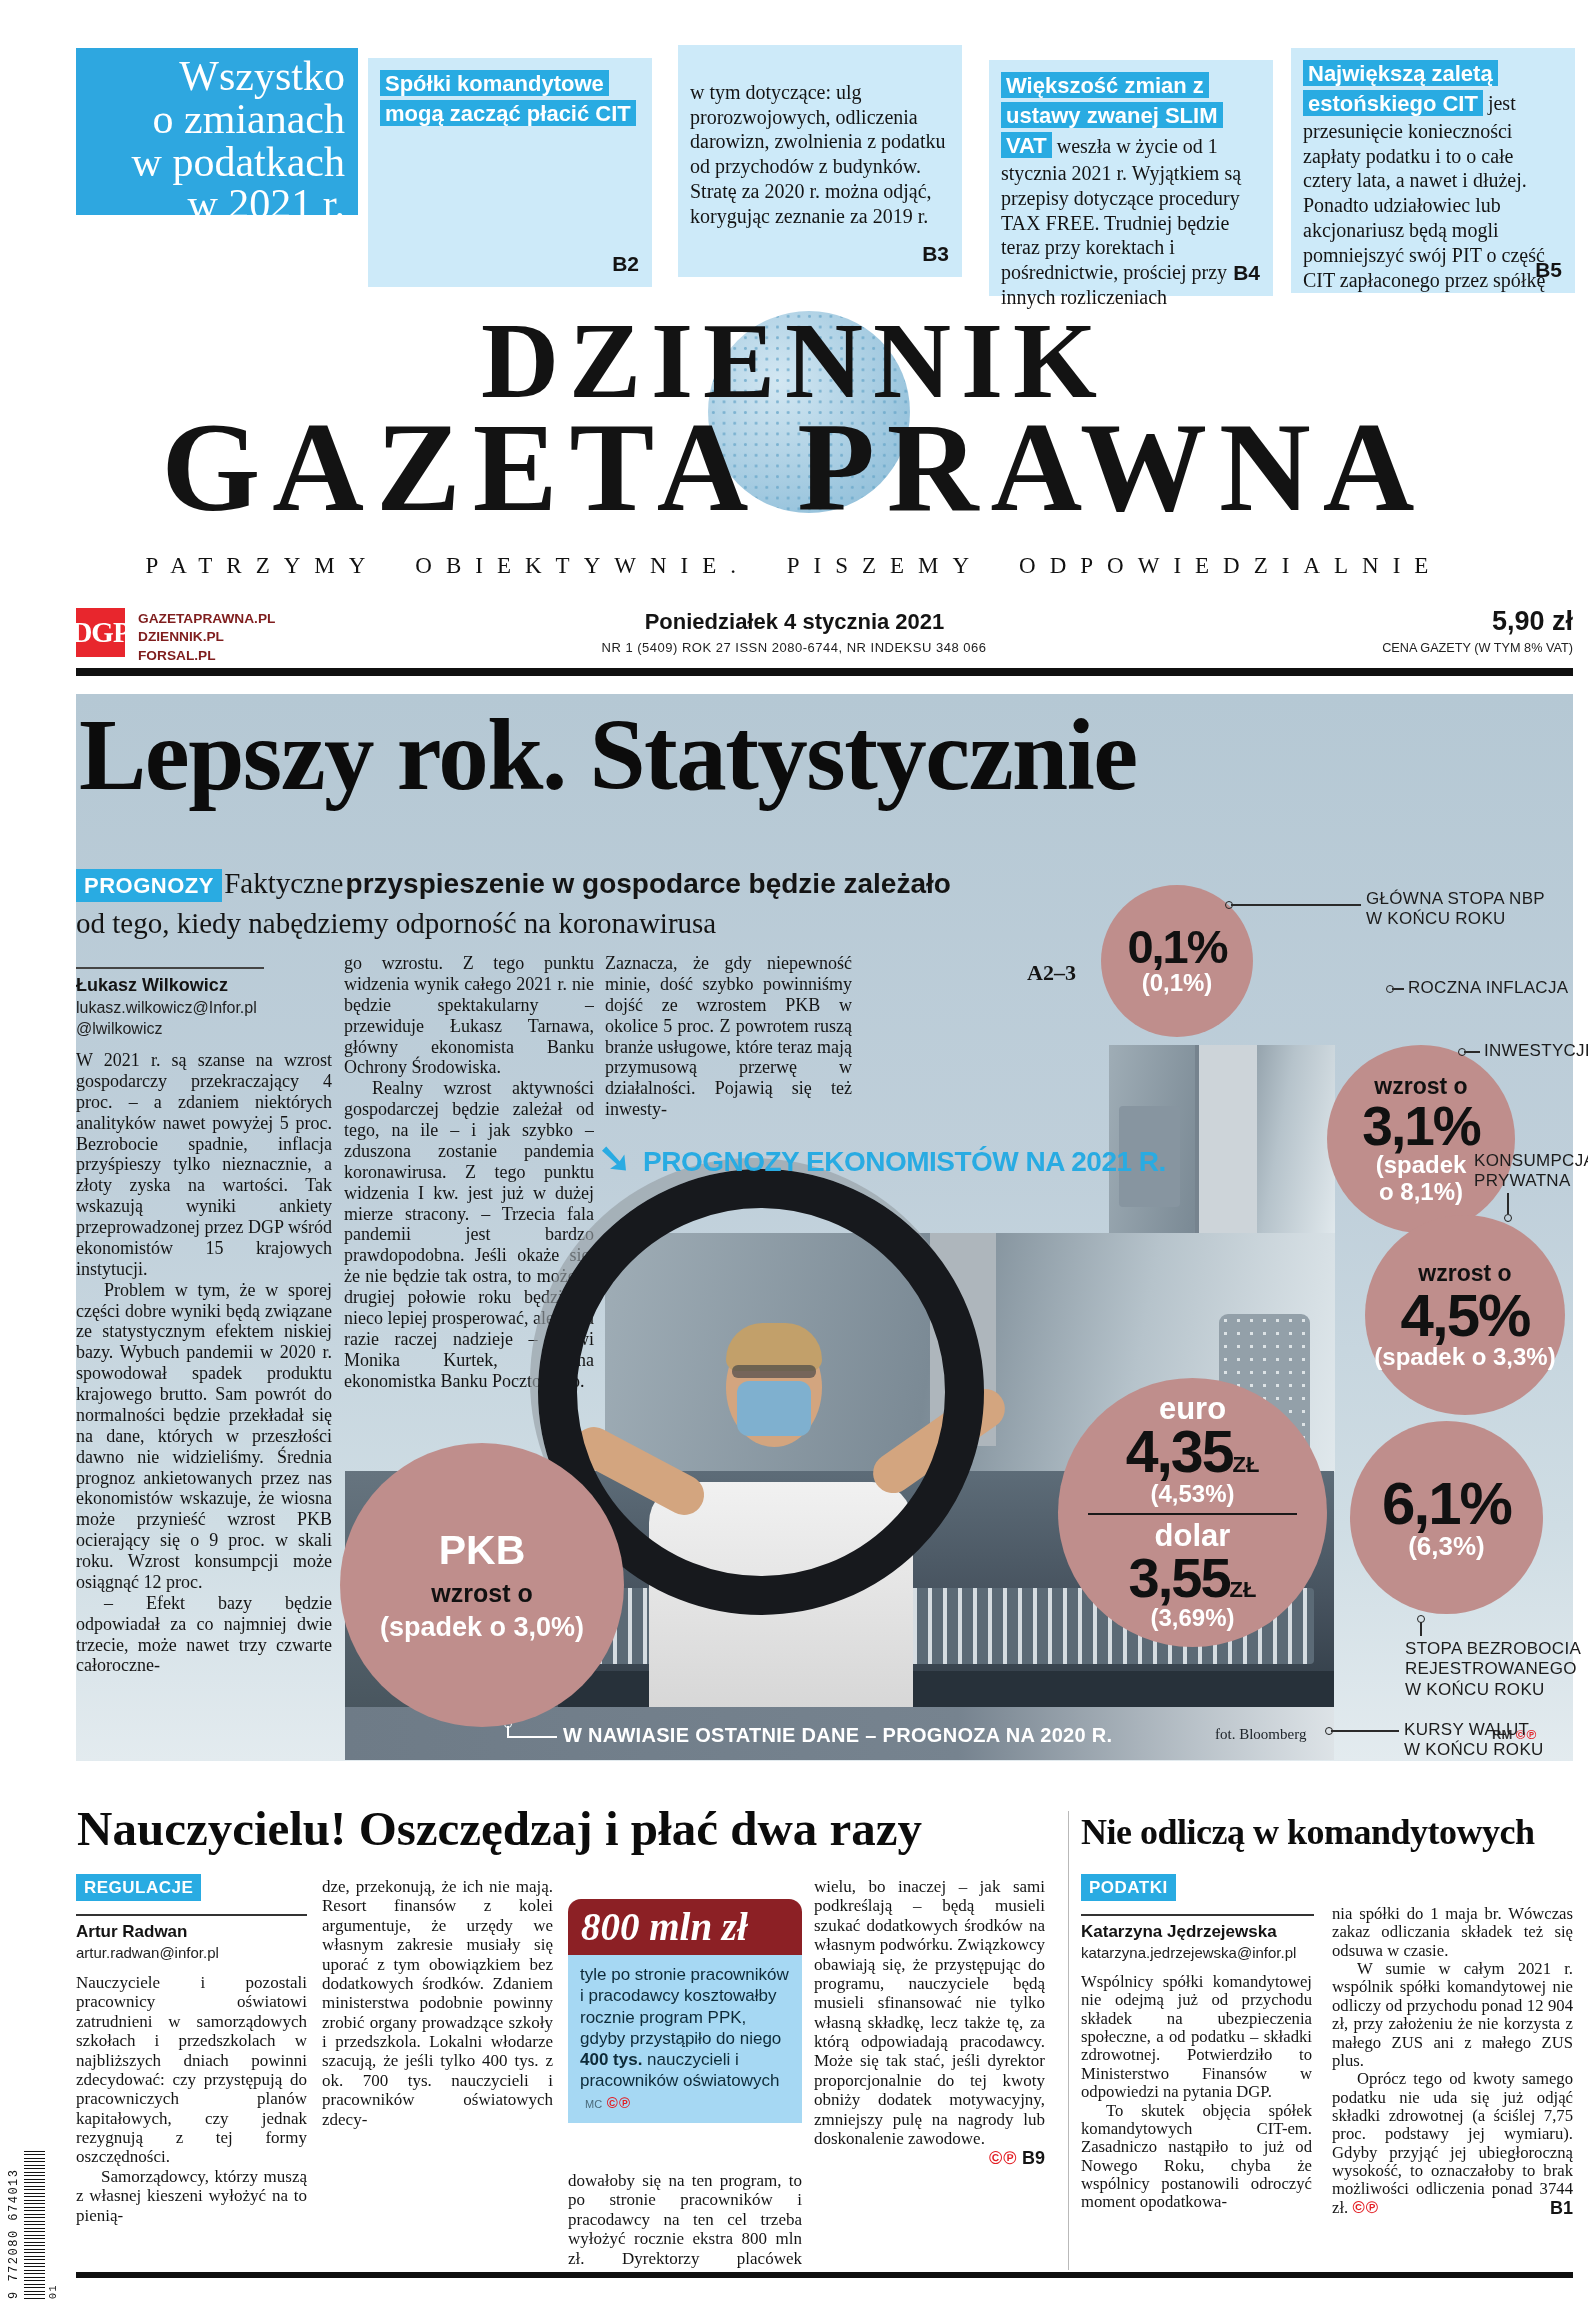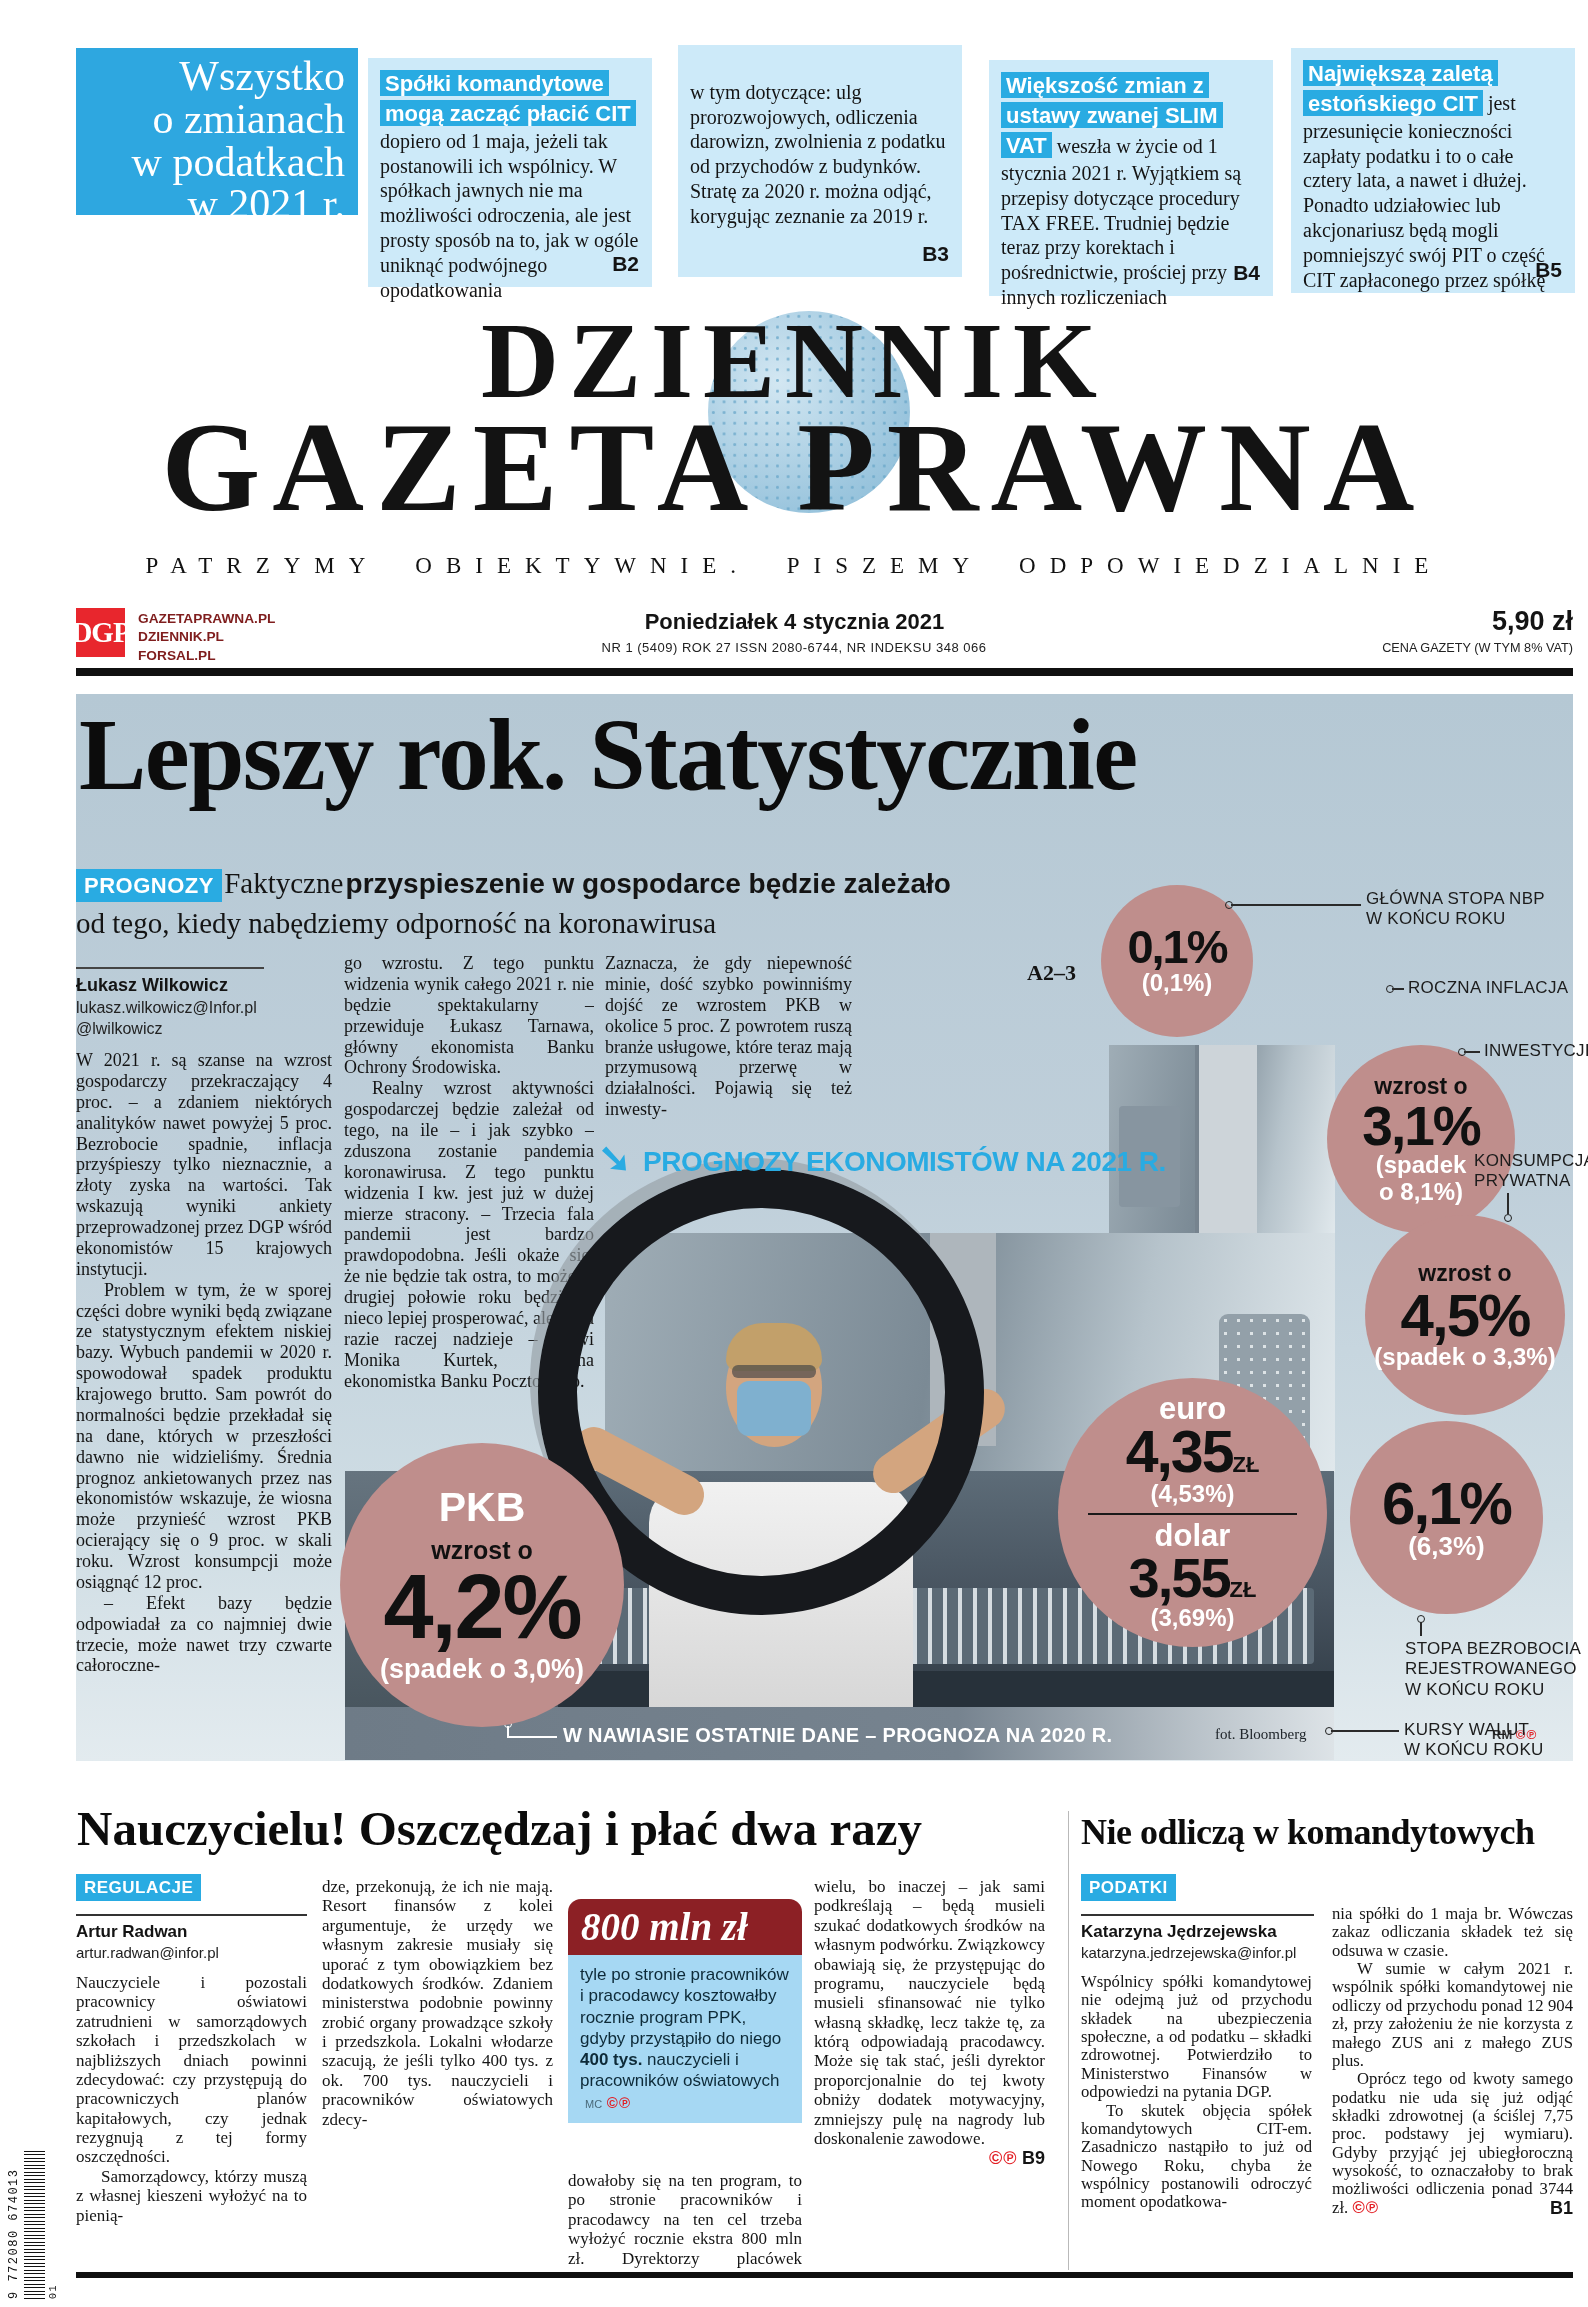--- a/index.html
+++ b/index.html
@@ -101,21 +101,20 @@
 
   <div class="abs promo" style="left:76px;top:48px;width:282px;height:167px;">
     <div>Wszystko</div>
     <div>o zmianach</div>
     <div>w podatkach</div>
     <div>w 2021 r.</div>
   </div>
 
   <div class="abs brief" style="left:368px;top:58px;height:229px;">
     <span class="chip">Spółki komandytowe mogą zacząć płacić CIT</span><br>
-    <span>dopiero od 1 maja, jeżeli tak postanowili ich wspólnicy. W spółkach jawnych nie ma możliwości odroczenia, ale jest prosty sposób na to, jak w ogóle uniknąć podwójnego opodatkowania</span>
     <span class="bpage">B2</span>
   </div>
   <div class="abs brief" style="left:678px;top:45px;height:232px;">
     <br>
     <span>w tym dotyczące: ulg prorozwojowych, odliczenia darowizn, zwolnienia z podatku od przychodów z budynków. Stratę za 2020 r. można odjąć, korygując zeznanie za 2019 r.</span>
     <span class="bpage">B3</span>
   </div>
   <div class="abs brief" style="left:989px;top:60px;height:236px;">
     <span class="chip">Większość zmian z ustawy zwanej SLIM VAT</span>
     <span>weszła w życie od 1 stycznia 2021 r. Wyjątkiem są przepisy dotyczące procedury TAX FREE. Trudniej będzie teraz przy korektach i pośrednictwie, prościej przy innych rozliczeniach</span>
@@ -248,21 +247,20 @@
     <div style="display:flex;align-items:baseline;">
       <span class="curval" style="font-size:56px;">3,55</span>
       <span class="curunit">ZŁ</span>
     </div>
     <div class="curprev">(3,69%)</div>
   </div>
 
   <div class="abs bub" style="left:340px;top:1443px;width:284px;height:284px;">
     <div style="color:#fff;font-weight:bold;font-size:41px;line-height:1.1;">PKB</div>
     <div class="pre" style="font-size:25px;margin-top:6px;">wzrost o</div>
-    <div class="val" style="font-size:90px;">4,2%</div>
     <div class="prev" style="font-size:27px;margin-top:5px;"><span>(spadek o </span><b>3,0%</b><span>)</span></div>
   </div>
 
   <div class="abs idot" style="left:1225px;top:901px;"></div>
   <div class="abs iline" style="left:1231px;top:904px;width:130px;"></div>
   <div class="abs ilabel" style="left:1366px;top:889px;">GŁÓWNA STOPA NBP
 W KOŃCU ROKU</div>
 
   <div class="abs idot" style="left:1386px;top:985px;"></div>
   <div class="abs iline" style="left:1392px;top:988px;width:12px;"></div>

